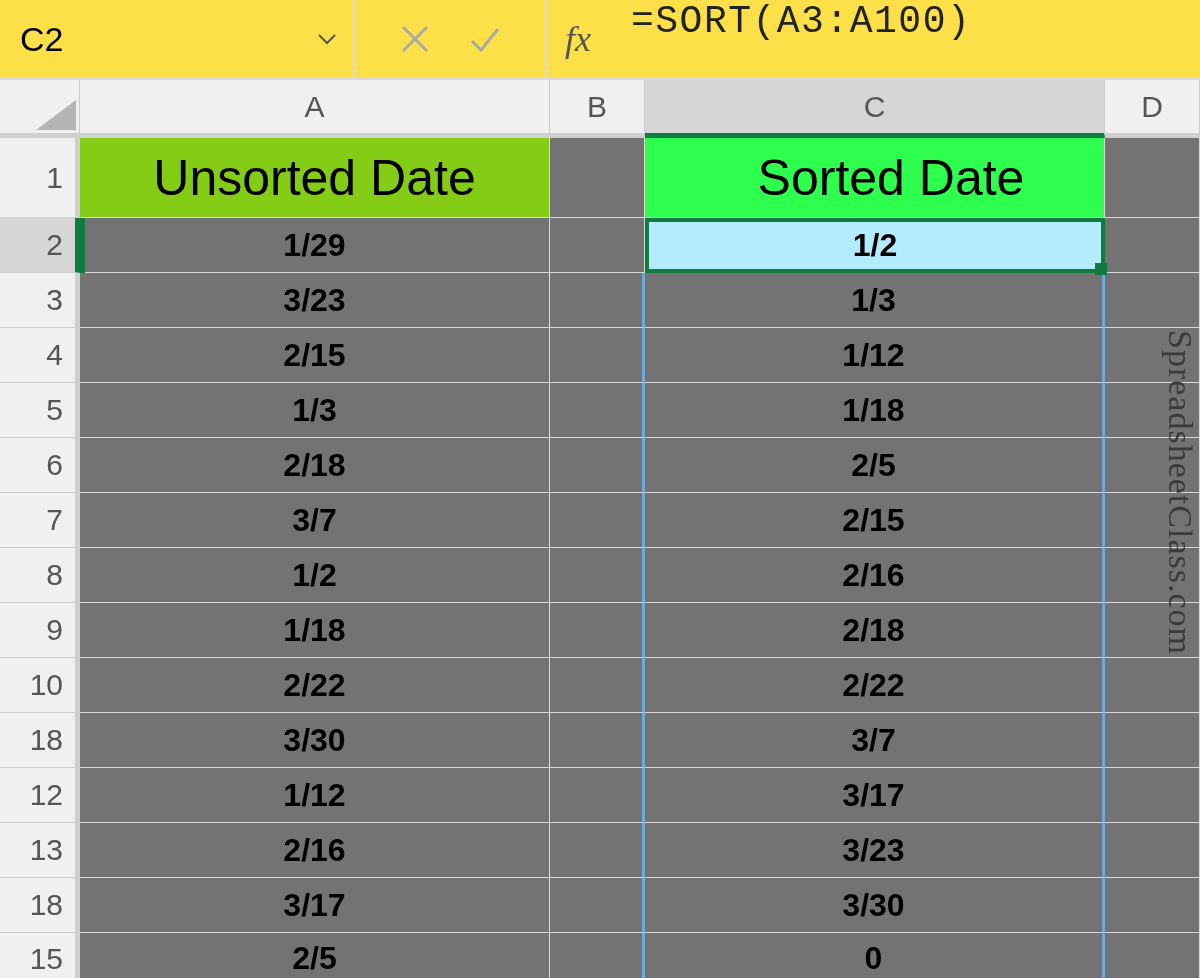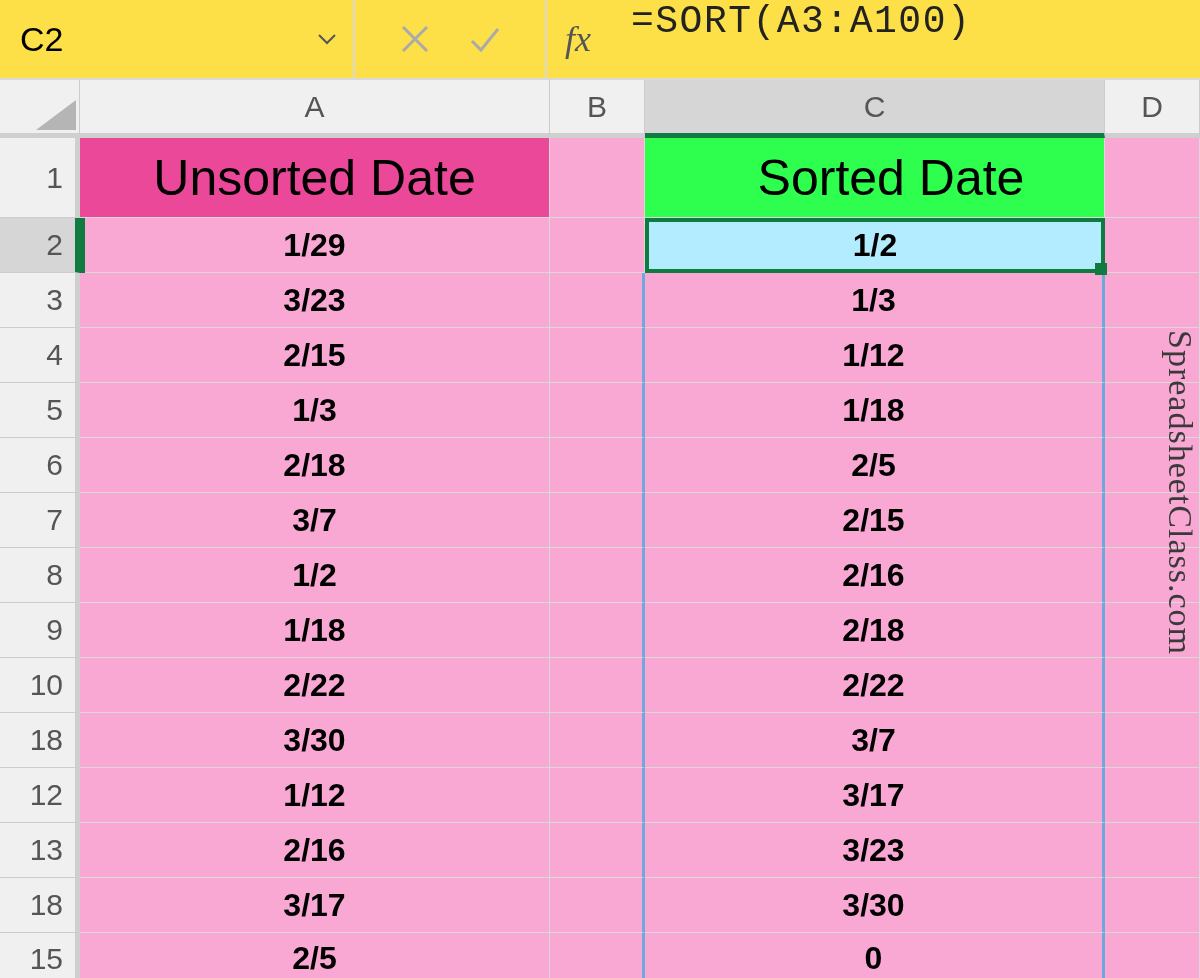--- a/index.html
+++ b/index.html
@@ -152,29 +152,29 @@
   .cell {
     border-right: 1px solid #d9d9d9;
     border-bottom: 1px solid #d9d9d9;
     display: flex;
     align-items: center;
     justify-content: center;
     font-size: 32px;
     font-weight: 700;
     color: #000;
     font-family: Arial, sans-serif;
-    background: #f9a8d4;
+    background: #737373;
   }
   .cell.colA { width: 470px; }
   .cell.colB { width:  95px; }
   .cell.colC { width: 460px; }
   .cell.colD { width:  95px; }
 
   .r1 .cell { font-size: 50px; font-weight: 400; }
-  .r1 .colA { background: #ec4899; }
+  .r1 .colA { background: #84cc16; }
   .r1 .colC { background: #2eff4e; padding-left: 33px; }
 
   .cell.colC.spill { border-right: 3px solid #6fa8dc; }
   .row .cell.colB.spill-left { border-right: 3px solid #6fa8dc; }
 
   
   .selected-cell {
     position: absolute;
     left: 565px;   
     top: 80px;     

